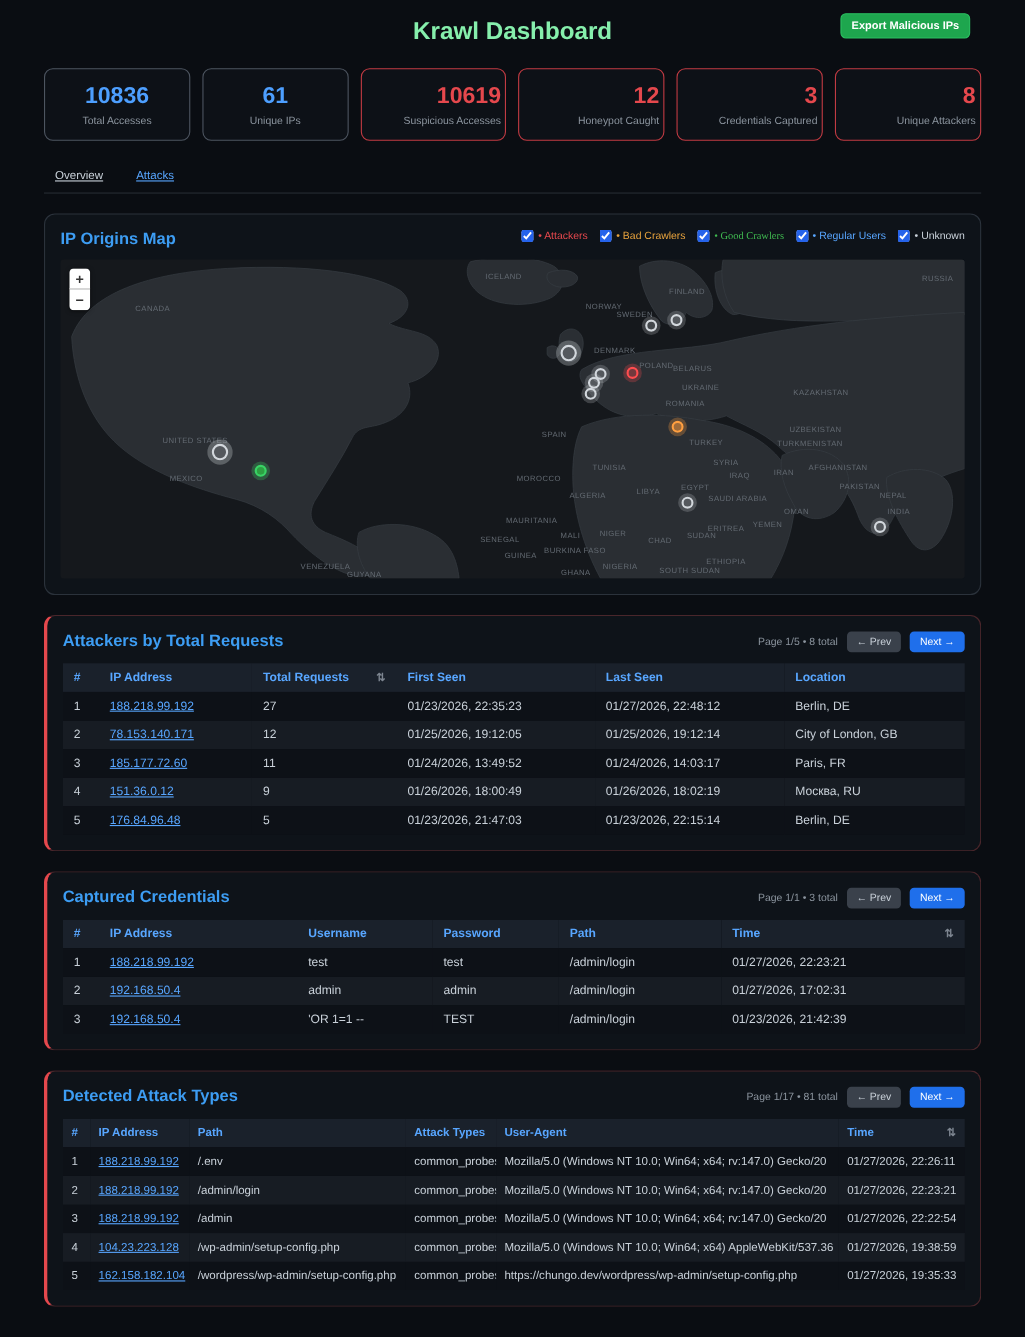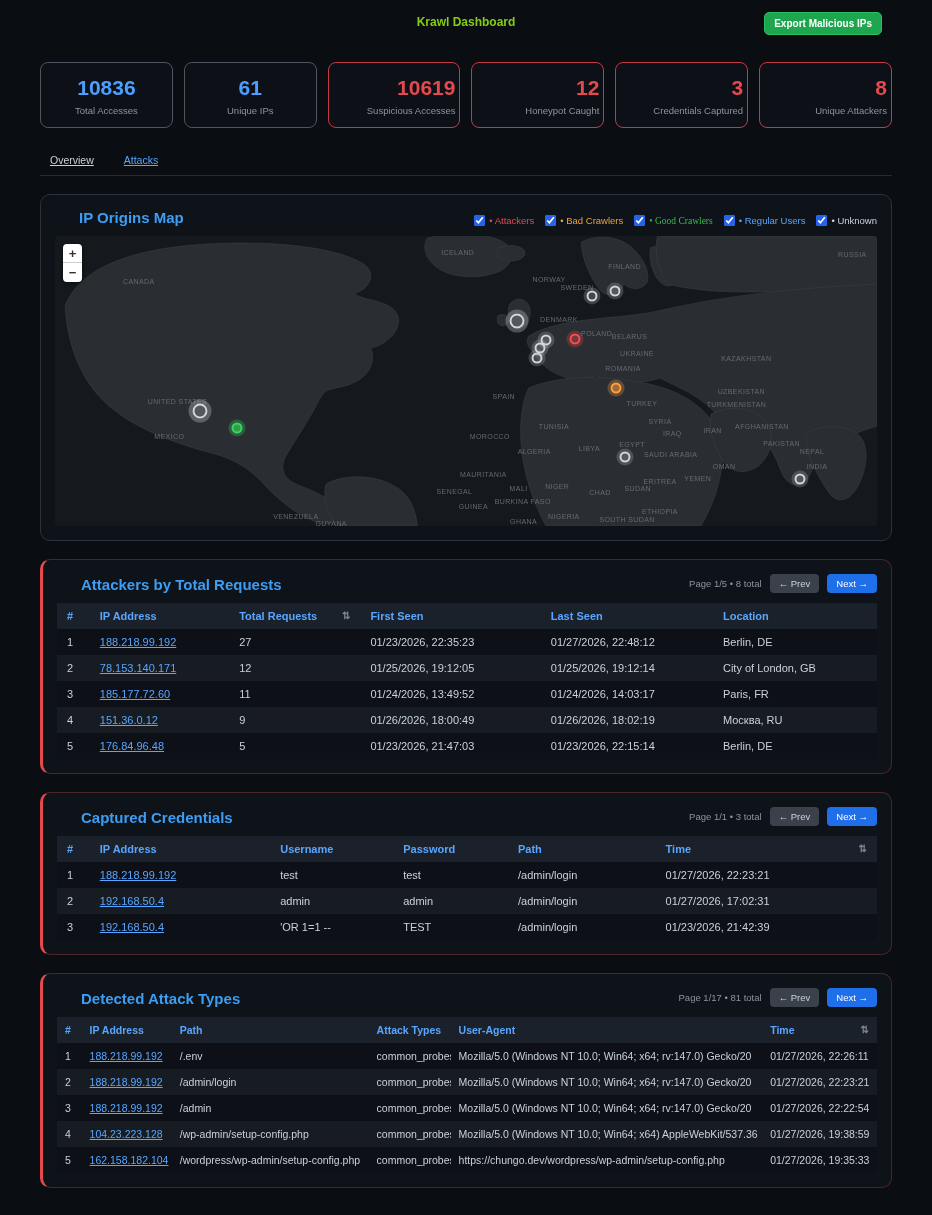--- a/index.html
+++ b/index.html
@@ -1,32 +1,32 @@
 <!DOCTYPE html>
 <html><head>
 <meta charset="utf-8">
 <style>
 *{box-sizing:border-box;margin:0;padding:0}
 body{width:932px;min-height:1215px;background:#0a0d12;color:#c9d1d9;font-family:"Liberation Sans",sans-serif;}
 .container{width:852px;margin:0 auto;padding-top:12px;}
 .page-header{position:relative;text-align:center;height:38px;}
-.page-header h1{font-size:12px;color:#84cc16;font-weight:bold;padding-top:3px;}
+.page-header h1{font-size:22px;color:#86efac;font-weight:bold;padding-top:3px;}
 .export-btn{position:absolute;right:10px;top:0;background:#1ea64e;color:#fff;border:1px solid #2bbf60;border-radius:5px;font-size:10px;font-weight:bold;padding:5px 9px;cursor:pointer;font-family:inherit;}
 .stats-row{display:flex;gap:11px;margin-top:12px;}
 .stat-card{flex:1;border-radius:8px;padding:13px 4px 11px;text-align:center;background:#0d1117;border:1px solid #4d5560;}
 .stat-card.alert{border-color:#c23b43;text-align:right;}
 .stat-value{font-size:21px;font-weight:bold;color:#4d9fff;}
 .stat-card.alert .stat-value{color:#e5484d;}
 .stat-label{font-size:9.5px;color:#8b949e;margin-top:5px;}
 .tabs{display:flex;gap:30px;margin-top:26px;padding:0 0 9px 10px;border-bottom:1px solid #262c33;}
 .tab{font-size:10.5px;color:#58a6ff;text-decoration:underline;}
 .tab.active{color:#c9d1d9;}
 .panel{background:#0e1319;border:1px solid #2b323b;border-radius:10px;padding:14px;margin-top:18px;}
 .panel.alert{border-color:#4a262b;border-left:3px solid #e5484d;}
-.panel-header{display:flex;justify-content:space-between;align-items:flex-end;margin-left:24px;}
+.panel-header{display:flex;justify-content:space-between;align-items:flex-start;}
 .panel-title{font-size:15px;font-weight:bold;color:#3d9df3;}
 .legend{display:flex;gap:11px;align-items:center;}
 .legend-item{display:flex;gap:4px;align-items:center;font-size:9.5px;cursor:pointer;}
 .legend-item input{width:11px;height:11px;accent-color:#2563eb;margin:0;}
 .map{position:relative;height:290px;margin-top:10px;background:#15181c;overflow:hidden;border-radius:3px;}
 .map svg{position:absolute;inset:0;width:100%;height:100%;}
 .abs-fill{position:absolute;inset:0;}
 .map-label{position:absolute;transform:translate(-50%,-50%);font-size:7px;letter-spacing:.4px;color:#646b73;white-space:nowrap;}
 .marker{position:absolute;width:11px;height:11px;border:2px solid;border-radius:50%;transform:translate(-50%,-50%);cursor:pointer;}
 .marker.unknown{border-color:#d2d7dc;background:rgba(210,215,220,.25);box-shadow:0 0 0 3px rgba(210,215,220,.22);}

